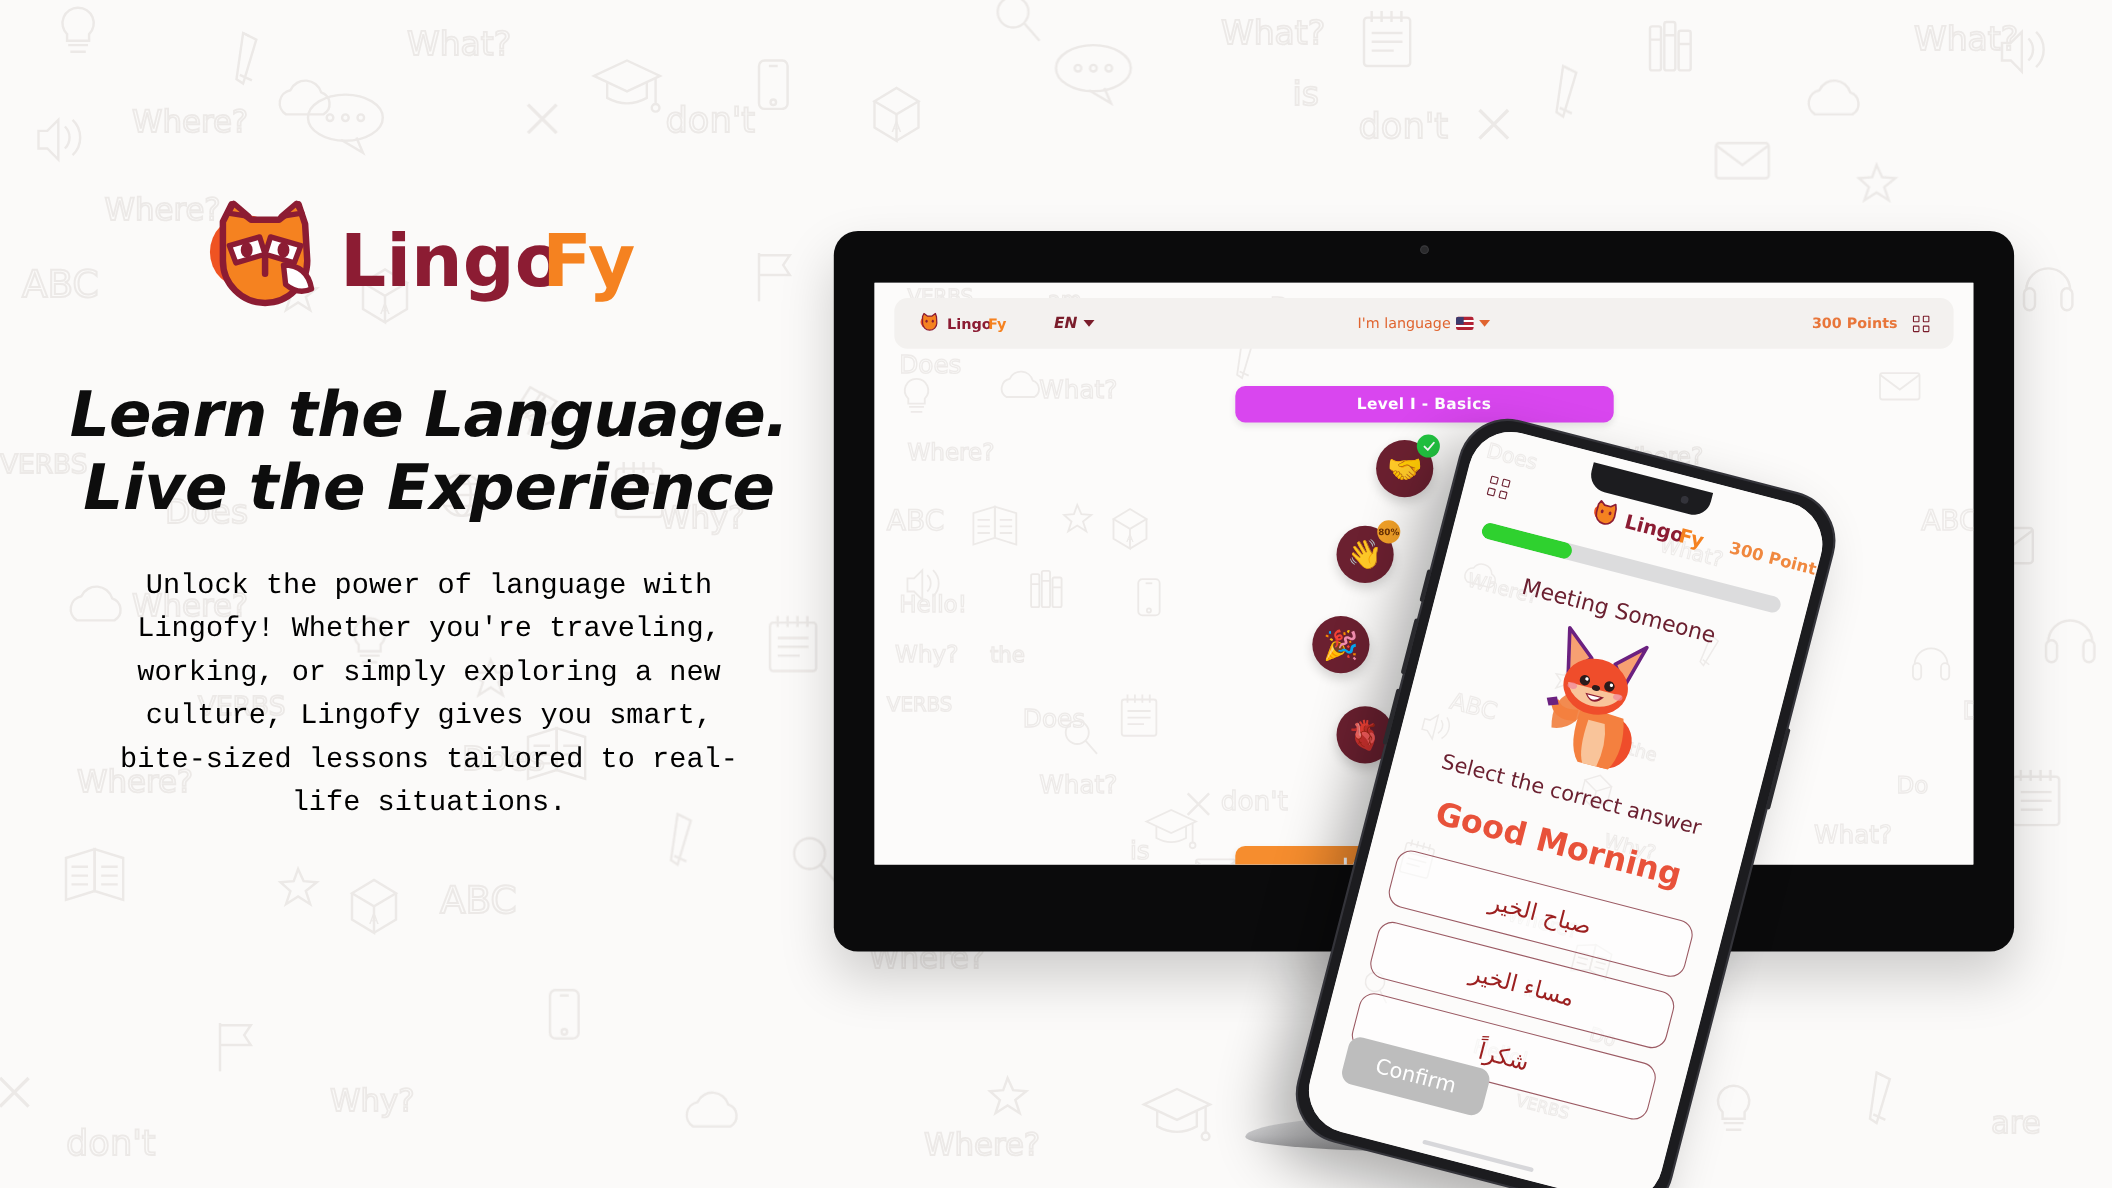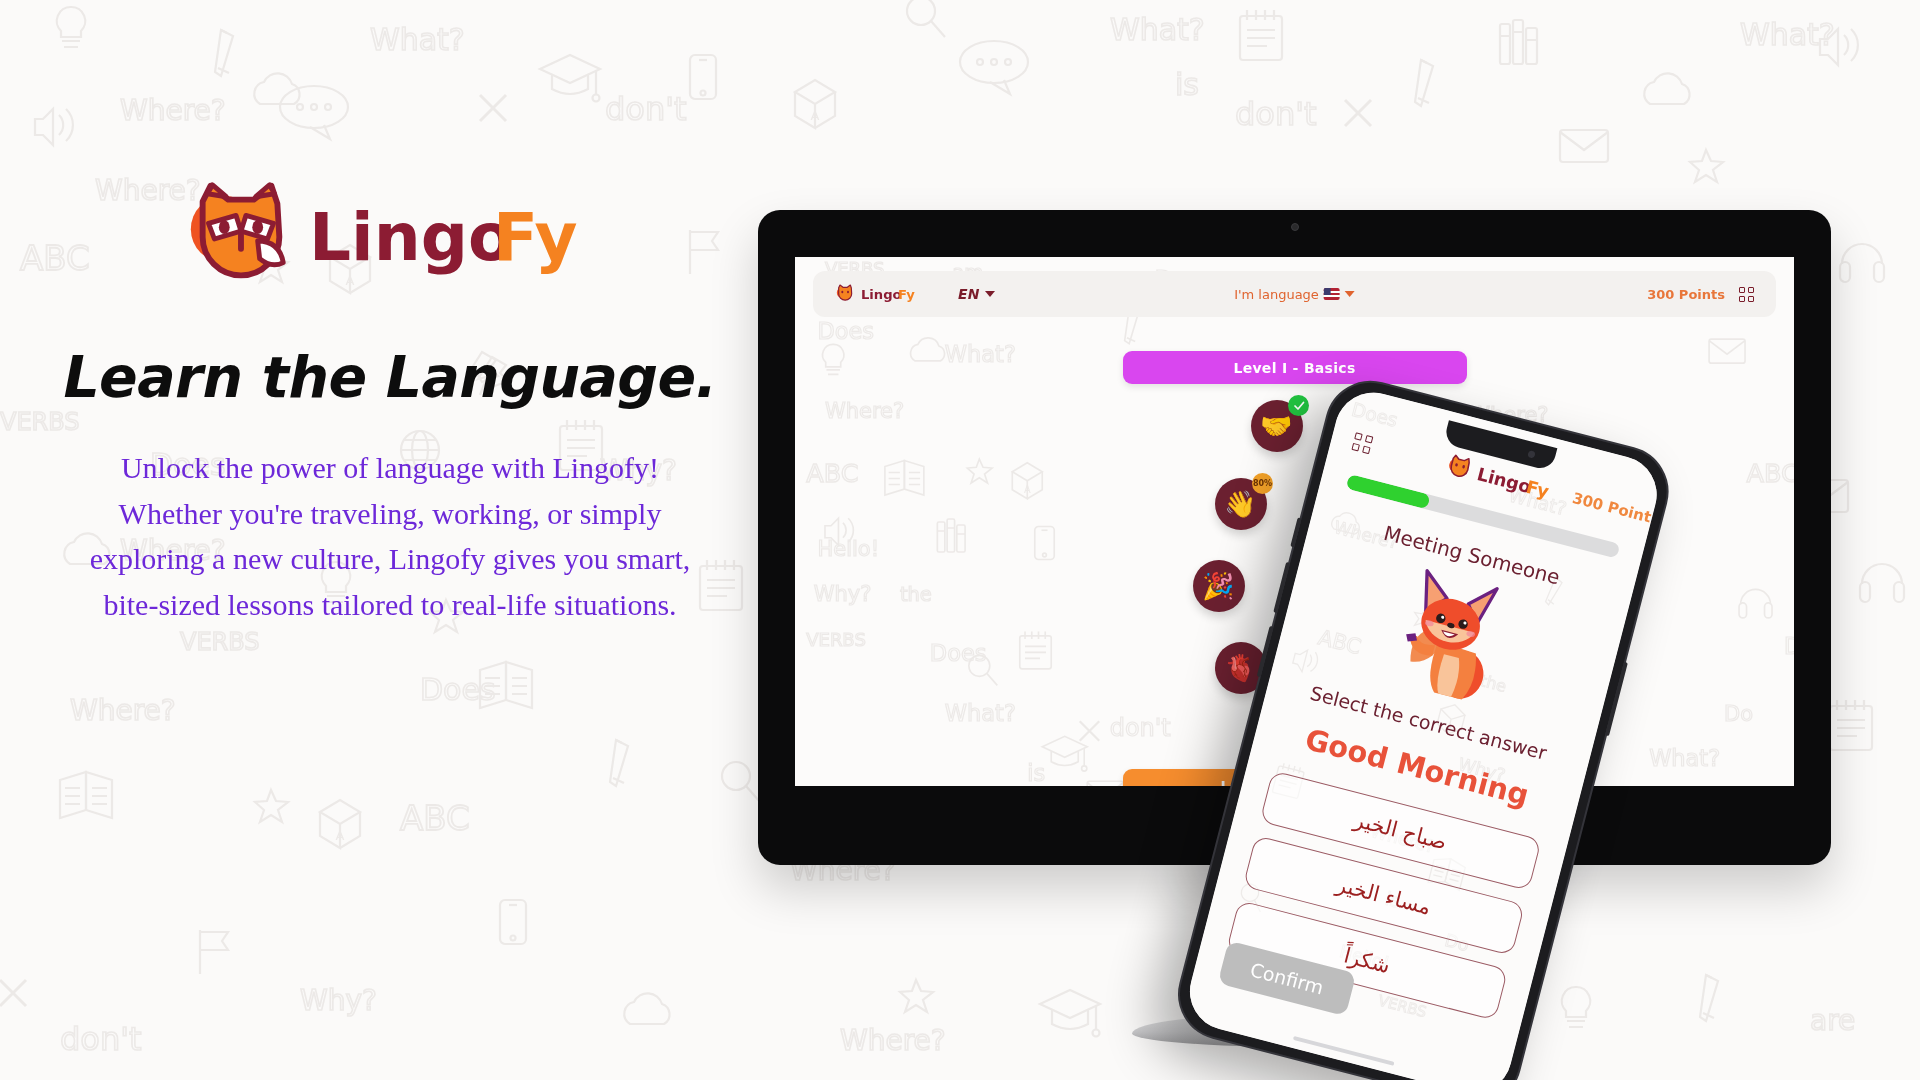--- a/index.html
+++ b/index.html
@@ -59,24 +59,24 @@
     line-height: 1.18;
     color: #0d0d0d;
     letter-spacing: -0.6px;
     margin-bottom: 34px;
     white-space: nowrap;
     font-style: italic;
   }
   .headline .line2 { letter-spacing: -0.2px; }
 
   .subcopy {
-    font-family: Liberation Serif, serif;
-    font-size: 30px;
+    font-family: Liberation Mono, monospace;
+    font-size: 26px;
     line-height: 1.52;
-    color: #6d28d9;
+    color: #000000;
     font-weight: 300;
     padding: 0 28px;
   }
 
   
   .devices {
     position: absolute;
     left: 740px;
     top: 195px;
     width: 1130px;
@@ -606,20 +606,21 @@
       <span class="brand-wordmark">
         <svg viewBox="0 0 300 82" xmlns="http://www.w3.org/2000/svg">
           <text x="0" y="62" font-family="DejaVu Sans" font-weight="bold" font-size="66" fill="#8c1c33">Lingo</text>
           <text x="184" y="62" font-family="DejaVu Sans" font-weight="bold" font-size="66" fill="#f58220">Fy</text>
         </svg>
       </span>
     </div>
 
     <h1 class="headline">
       <div>Learn the Language.</div>
+      <div class="line2">Live the Experience</div>
     </h1>
 
     <p class="subcopy">Unlock the power of language with Lingofy! Whether you're traveling, working, or simply exploring a new culture, Lingofy gives you smart, bite-sized lessons tailored to real-life situations.</p>
   </div>
 
   <div class="devices">
 
     <div class="monitor-neck"></div>
     <div class="monitor-base"></div>
 

